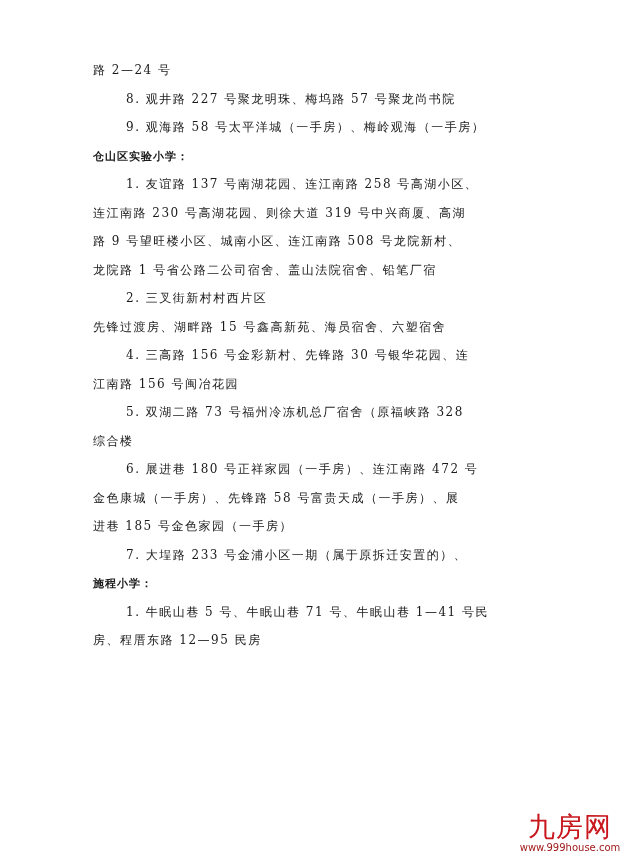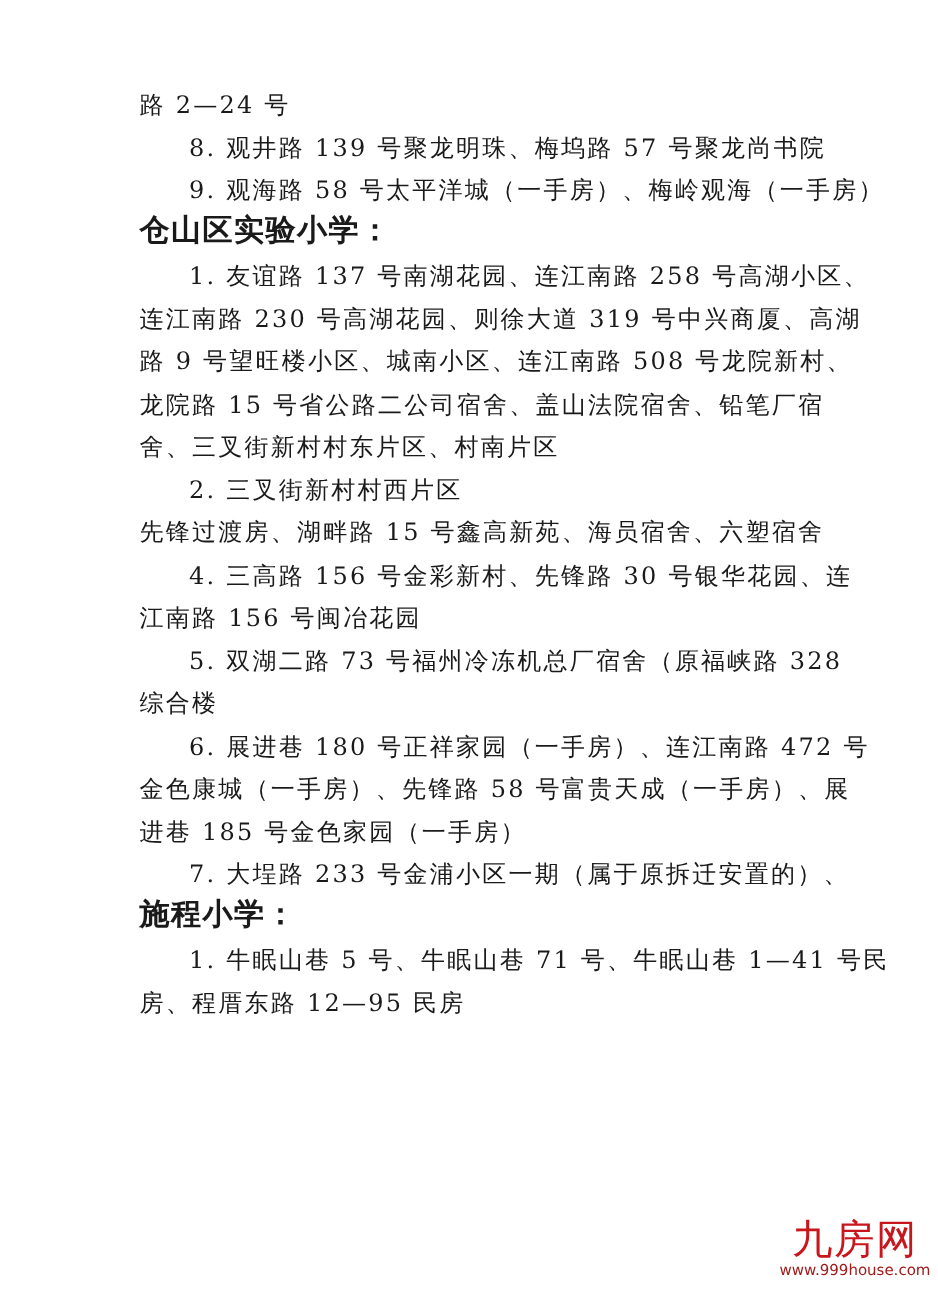--- a/index.html
+++ b/index.html
@@ -17,31 +17,31 @@
   }
   .page {
     position: absolute;
     left: 93px;
     top: 56px;
     width: 440px;
   }
   .line {
     height: 28.5px;
     line-height: 28.5px;
-    font-size: 16px;
+    font-size: 12px;
     letter-spacing: 1.5px;
     white-space: nowrap;
   }
   .indent {
     padding-left: 33px;
   }
   .heading {
     font-weight: bold;
-    font-family: Liberation Mono, monospace;
-    font-size: 20px;
+    font-family: Liberation Serif, serif;
+    font-size: 11px;
     letter-spacing: 1px;
   }
   .watermark {
     position: absolute;
     left: 518px;
     top: 812px;
     width: 104px;
     text-align: center;
   }
   .wm-logo {
@@ -58,28 +58,27 @@
     line-height: 12px;
     color: #a01a1a;
     letter-spacing: 0;
   }
 </style>
 </head>
 <body>
 
 <div class="page">
   <div class="line">路 2—24 号</div>
-  <div class="line indent">8. 观井路 139 号聚龙明珠、梅坞路 57 号聚龙尚书院</div>
+  <div class="line indent">8. 观井路 227 号聚龙明珠、梅坞路 57 号聚龙尚书院</div>
   <div class="line indent">9. 观海路 58 号太平洋城（一手房）、梅岭观海（一手房）</div>
   <div class="line heading">仓山区实验小学：</div>
   <div class="line indent">1. 友谊路 137 号南湖花园、连江南路 258 号高湖小区、</div>
   <div class="line">连江南路 230 号高湖花园、则徐大道 319 号中兴商厦、高湖</div>
   <div class="line">路 9 号望旺楼小区、城南小区、连江南路 508 号龙院新村、</div>
-  <div class="line">龙院路 15 号省公路二公司宿舍、盖山法院宿舍、铅笔厂宿</div>
-  <div class="line">舍、三叉街新村村东片区、村南片区</div>
+  <div class="line">龙院路 1 号省公路二公司宿舍、盖山法院宿舍、铅笔厂宿</div>
   <div class="line indent">2. 三叉街新村村西片区</div>
   <div class="line">先锋过渡房、湖畔路 15 号鑫高新苑、海员宿舍、六塑宿舍</div>
   <div class="line indent">4. 三高路 156 号金彩新村、先锋路 30 号银华花园、连</div>
   <div class="line">江南路 156 号闽冶花园</div>
   <div class="line indent">5. 双湖二路 73 号福州冷冻机总厂宿舍（原福峡路 328</div>
   <div class="line">综合楼</div>
   <div class="line indent">6. 展进巷 180 号正祥家园（一手房）、连江南路 472 号</div>
   <div class="line">金色康城（一手房）、先锋路 58 号富贵天成（一手房）、展</div>
   <div class="line">进巷 185 号金色家园（一手房）</div>
   <div class="line indent">7. 大埕路 233 号金浦小区一期（属于原拆迁安置的）、</div>

